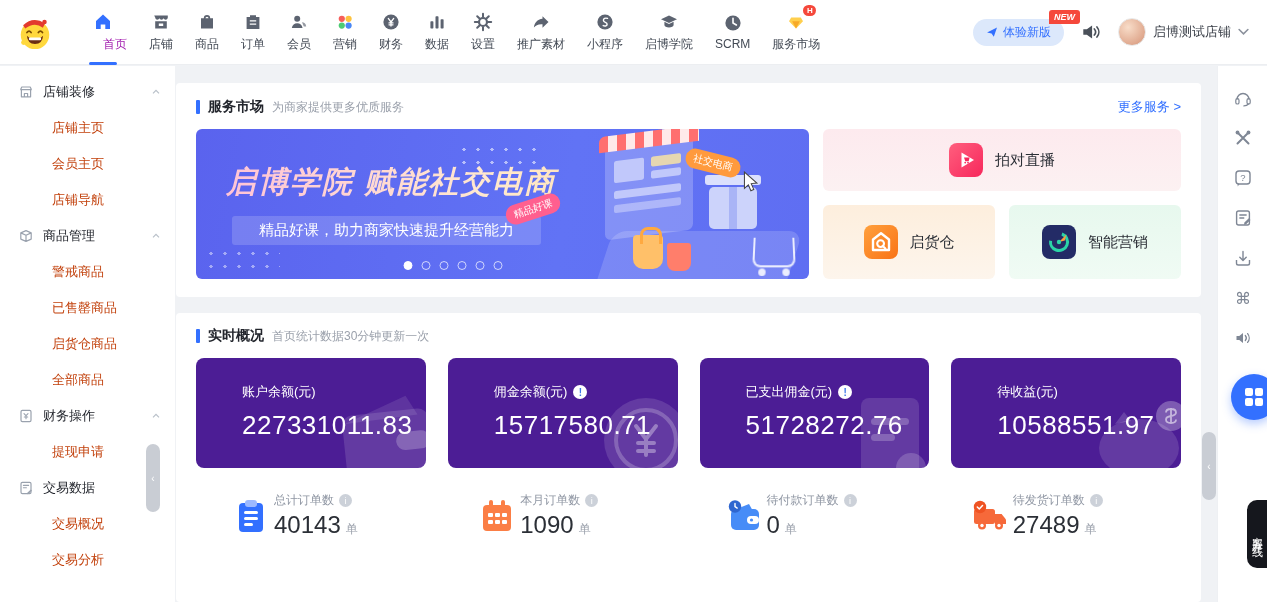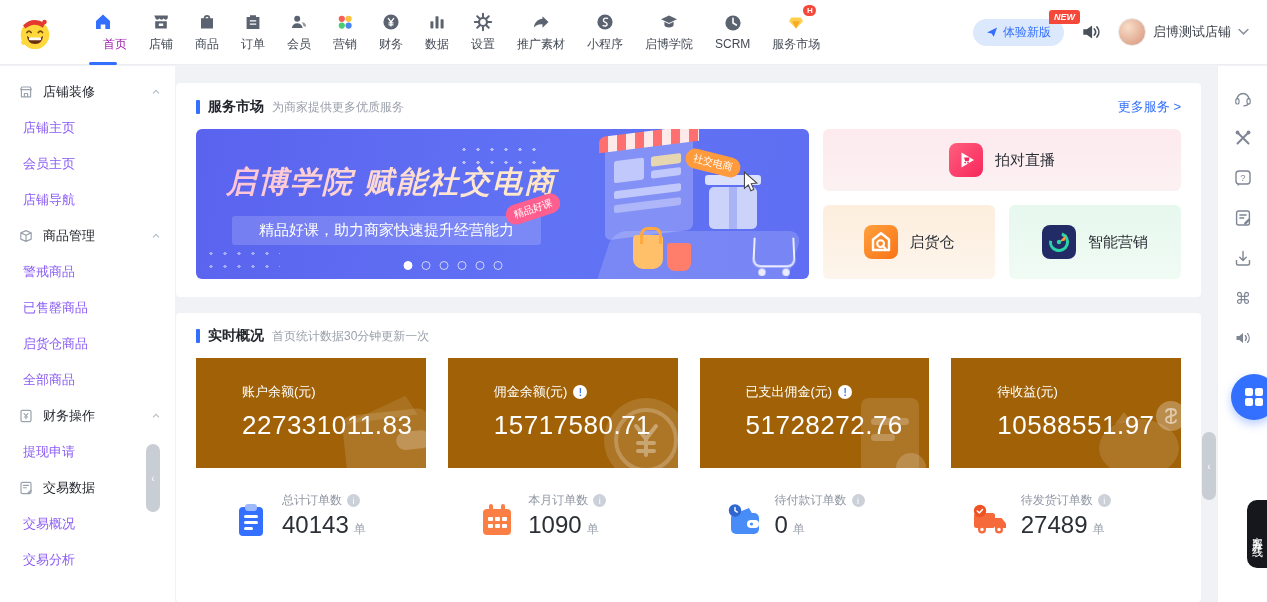--- a/index.html
+++ b/index.html
@@ -31,21 +31,21 @@
   .store { display:flex; align-items:center; gap:7px; font-size:13px; color:#3a3f48; cursor:pointer; }
   .avatar { width:28px; height:28px; border-radius:50%;
     background:radial-gradient(circle at 35% 32%, #f8ddc9, #e0a98f 70%, #c98d74); border:1px solid #e8e8e8; }
 
   
   .sidebar { position:absolute; left:0; top:66px; bottom:0; width:175px; background:#fff;
     padding-top:8px; overflow:hidden; z-index:5; }
   .side-head { display:flex; align-items:center; gap:9px; padding:9px 14px 9px 18px; font-size:13px;
     color:#23262d; cursor:pointer; }
   .side-head .stitle { flex:1; }
-  .side-item { padding:9px 0 9px 23px; font-size:13px; color:#8b5cf6; cursor:pointer; }
+  .side-item { padding:9px 0 9px 52px; font-size:13px; color:#c2410c; cursor:pointer; }
 
   
   .rail { position:absolute; right:0; top:66px; bottom:0; width:50px; background:#fff;
     border-left:1px solid #eef0f3; display:flex; flex-direction:column; align-items:center;
     padding-top:22px; gap:20px; z-index:5; }
   .rail-icon { width:20px; height:20px; cursor:pointer; }
   .apps-btn { position:absolute; top:374px; right:-10px; width:46px; height:46px; border-radius:50%;
     background:#3370ff; box-shadow:0 4px 10px rgba(51,112,255,.35); display:flex; align-items:center;
     justify-content:center; cursor:pointer; z-index:12; }
   .cs-tab { position:absolute; right:0; top:500px; width:20px; height:68px; background:#15171d; color:#fff;
@@ -126,29 +126,29 @@
   .svc-orange { background:linear-gradient(180deg,#fdeedd,#fdf5ec); }
   .svc-green  { background:linear-gradient(180deg,#e7f8ee,#f0fbf4); }
   .svc-name { font-size:15px; color:#2b2f36; }
   .app-ic { width:34px; height:34px; border-radius:8px; display:flex; align-items:center; justify-content:center; }
   .ic-live { background:linear-gradient(135deg,#ff5f7e,#f7275c); }
   .ic-wh   { background:linear-gradient(135deg,#ffa03d,#f97316); }
   .ic-smart{ background:#232b66; }
 
   
   .bal-row { display:flex; gap:22px; margin-top:4px; }
-  .bal-card { flex:1; height:110px; background:#a16207; border-radius:0; color:#fff; position:relative;
+  .bal-card { flex:1; height:110px; background:#4c1d95; border-radius:8px; color:#fff; position:relative;
     overflow:hidden; padding:25px 0 0 46px; cursor:pointer; }
   .bal-label { font-size:13px; display:flex; align-items:center; gap:6px; }
   .bal-value { font-size:26px; margin-top:9px; letter-spacing:.5px; }
   .info-w { width:14px; height:14px; border-radius:50%; background:#fff; color:#3e78e8; font-size:10px;
     font-weight:bold; display:inline-flex; align-items:center; justify-content:center; cursor:pointer; }
   .wm { position:absolute; }
   .stats-row { display:flex; margin-top:24px; }
-  .stat { flex:1; display:flex; align-items:flex-end; gap:12px; padding-left:36px; }
+  .stat { flex:1; display:flex; align-items:center; gap:4px; padding-left:36px; }
   .stat-label { font-size:12px; color:#8f96a3; display:flex; align-items:center; gap:5px; }
   .stat-num { margin-top:2px; display:flex; align-items:baseline; }
   .stat-value { font-size:24px; color:#2b2f36; }
   .stat-unit { font-size:12px; color:#9aa0ab; margin-left:5px; }
   .info-g { width:13px; height:13px; border-radius:50%; background:#ccd1d9; color:#fff; font-size:9px;
     display:inline-flex; align-items:center; justify-content:center; cursor:pointer; }
 </style>
 </head>
 <body>
 

